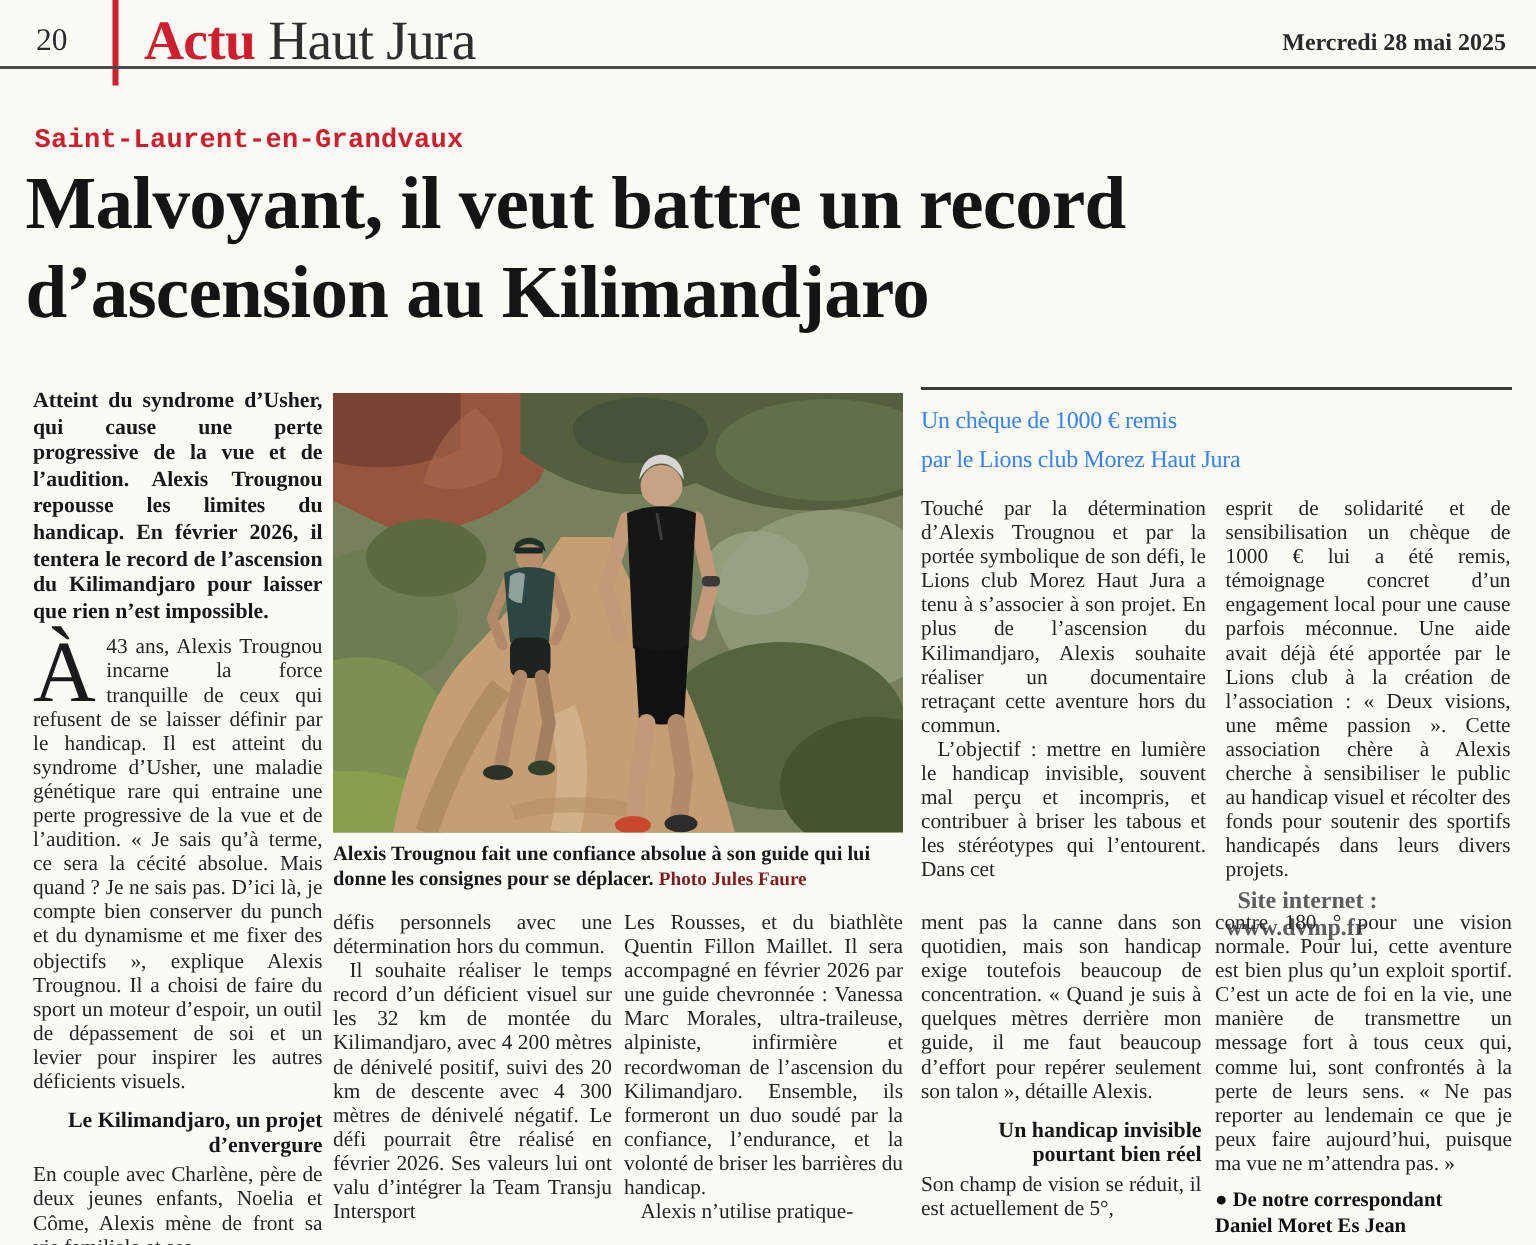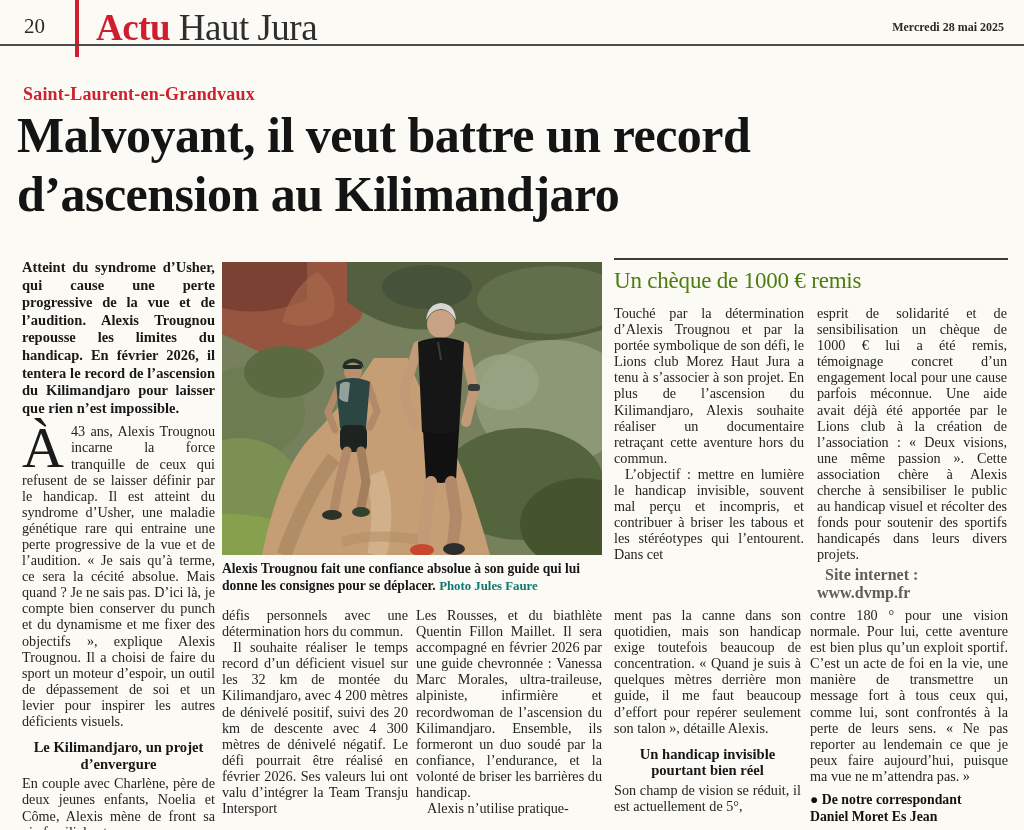--- a/index.html
+++ b/index.html
@@ -12,59 +12,59 @@
     color:#1f1f1f;
     font-family:"Liberation Serif", serif;
   }
 
   
   .page-num { position:absolute; left:24px; top:14px; font-size:21px; color:#2a2a2a; }
   .red-bar  { position:absolute; left:75px; top:0; width:4px; height:57px; background:var(--red); }
   .brand    { position:absolute; left:96px; top:6px; font-size:37px; letter-spacing:-0.5px; white-space:nowrap; }
   .brand .actu { color:var(--red); font-weight:700; }
   .brand .rest { color:#2e2e2e; font-weight:400; }
-  .edition-date { position:absolute; right:20px; top:20px; font-size:12px; font-weight:700; color:#2a2a2a; }
+  .edition-date { position:absolute; right:20px; top:20px; font-size:16px; font-weight:700; color:#2a2a2a; }
   .head-rule { position:absolute; left:0; right:0; top:44px; height:2px; background:#4c4c4c; }
 
   
-  .kicker { position:absolute; left:23px; top:84px; font-family:Liberation Serif, serif;
+  .kicker { position:absolute; left:23px; top:84px; font-family:Liberation Mono, monospace;
             font-weight:700; font-size:18px; color:var(--red); letter-spacing:0.2px; }
   .headline { position:absolute; left:17px; top:106px; width:990px;
               font-weight:700; font-size:50px; line-height:59px; letter-spacing:-0.5px; color:#141414; }
 
   
   .tcol { position:absolute; text-align:justify; }
   .body { font-size:14.2px; line-height:16.1px; color:#232323; text-align:justify; }
   .indent { text-indent:11px; }
   .subhead { font-weight:700; font-size:14.6px; line-height:16.6px; color:#161616;
-             margin-top:10px; margin-bottom:3px; text-align:center; }
+             margin-top:10px; margin-bottom:3px; text-align:right; }
   .lead { font-weight:700; font-size:14.5px; line-height:17.6px; color:#181818; }
 
   .col1 { left:22px;  top:259px; width:193px; }
   .col1 .drop-wrap { margin-top:6px; }
   .dropcap { float:left; font-size:58px; line-height:46px; padding:2px 7px 0 0; font-weight:400; color:#1a1a1a; }
 
   .col2 { left:222px; top:607px; width:186px; }
   .col3 { left:416px; top:607px; width:186px; }
   .col4 { left:614px; top:607px; width:187px; }
   .col5 { left:810px; top:607px; width:198px; }
 
   .byline { margin-top:7px; text-align:left; font-weight:700; font-size:13.8px; line-height:17px; color:#111; }
 
   
   .photo { position:absolute; left:222px; top:262px; width:380px; height:293px; overflow:hidden; background:#77815f; }
   .photo svg { display:block; width:100%; height:100%; }
   .caption { position:absolute; left:222px; top:560px; width:382px;
              font-weight:700; font-size:13.6px; line-height:17px; color:#181818; text-align:left; }
-  .caption .credit { color:#0f766e; font-weight:700; font-size:12.8px; }
+  .caption .credit { color:#7f1d1d; font-weight:700; font-size:12.8px; }
 
   
   .sidebox { position:absolute; left:614px; top:258px; width:394px; }
   .sidebox .box-rule { height:2px; background:#3b3b3b; margin-bottom:8px; }
-  .sidebox .box-title { font-size:23px; line-height:26px; font-weight:400; color:#4d7c0f; letter-spacing:-0.2px; }
+  .sidebox .box-title { font-size:16px; line-height:26px; font-weight:400; color:#3b82f6; letter-spacing:-0.2px; }
   .box-cols { display:flex; gap:13px; margin-top:11px; }
   .box-cols .bc { width:190px; }
   .site-line { margin-top:3px; text-indent:8px; font-weight:700; font-size:16px; color:#5d5d5d; text-align:left; }
 
   :root { --red:#cf1f2e; }
 </style>
 </head>
 <body>
 
 <div class="page-num">20</div>
@@ -159,20 +159,21 @@
 </div>
 <div class="tcol col3">
   <p class="body">Les Rousses, et du biathlète Quentin Fillon Maillet. Il sera accompagné en février 2026 par une guide chevronnée : Vanessa Marc Morales, ultra-traileuse, alpiniste, infirmière et recordwoman de l’ascension du Kilimandjaro. Ensemble, ils formeront un duo soudé par la confiance, l’endurance, et la volonté de briser les barrières du handicap.</p>
   <p class="body indent">Alexis n’utilise pratique-</p>
 </div>
 
 <div class="sidebox">
   <div class="box-rule"></div>
   <h2 class="box-title">
     <span>Un chèque de 1000 € remis</span><br>
+    <span>par le Lions club Morez Haut Jura</span>
   </h2>
   <div class="box-cols">
     <div class="bc">
       <p class="body">Touché par la détermination d’Alexis Trougnou et par la portée symbolique de son défi, le Lions club Morez Haut Jura a tenu à s’associer à son projet. En plus de l’ascension du Kilimandjaro, Alexis souhaite réaliser un documentaire retraçant cette aventure hors du commun.</p>
       <p class="body indent">L’objectif : mettre en lumière le handicap invisible, souvent mal perçu et incompris, et contribuer à briser les tabous et les stéréotypes qui l’entourent. Dans cet</p>
     </div>
     <div class="bc">
       <p class="body">esprit de solidarité et de sensibilisation un chèque de 1000 € lui a été remis, témoignage concret d’un engagement local pour une cause parfois méconnue. Une aide avait déjà été apportée par le Lions club à la création de l’association : « Deux visions, une même passion ». Cette association chère à Alexis cherche à sensibiliser le public au handicap visuel et récolter des fonds pour soutenir des sportifs handicapés dans leurs divers projets.</p>
       <p class="site-line">Site internet : www.dvmp.fr</p>
     </div>

